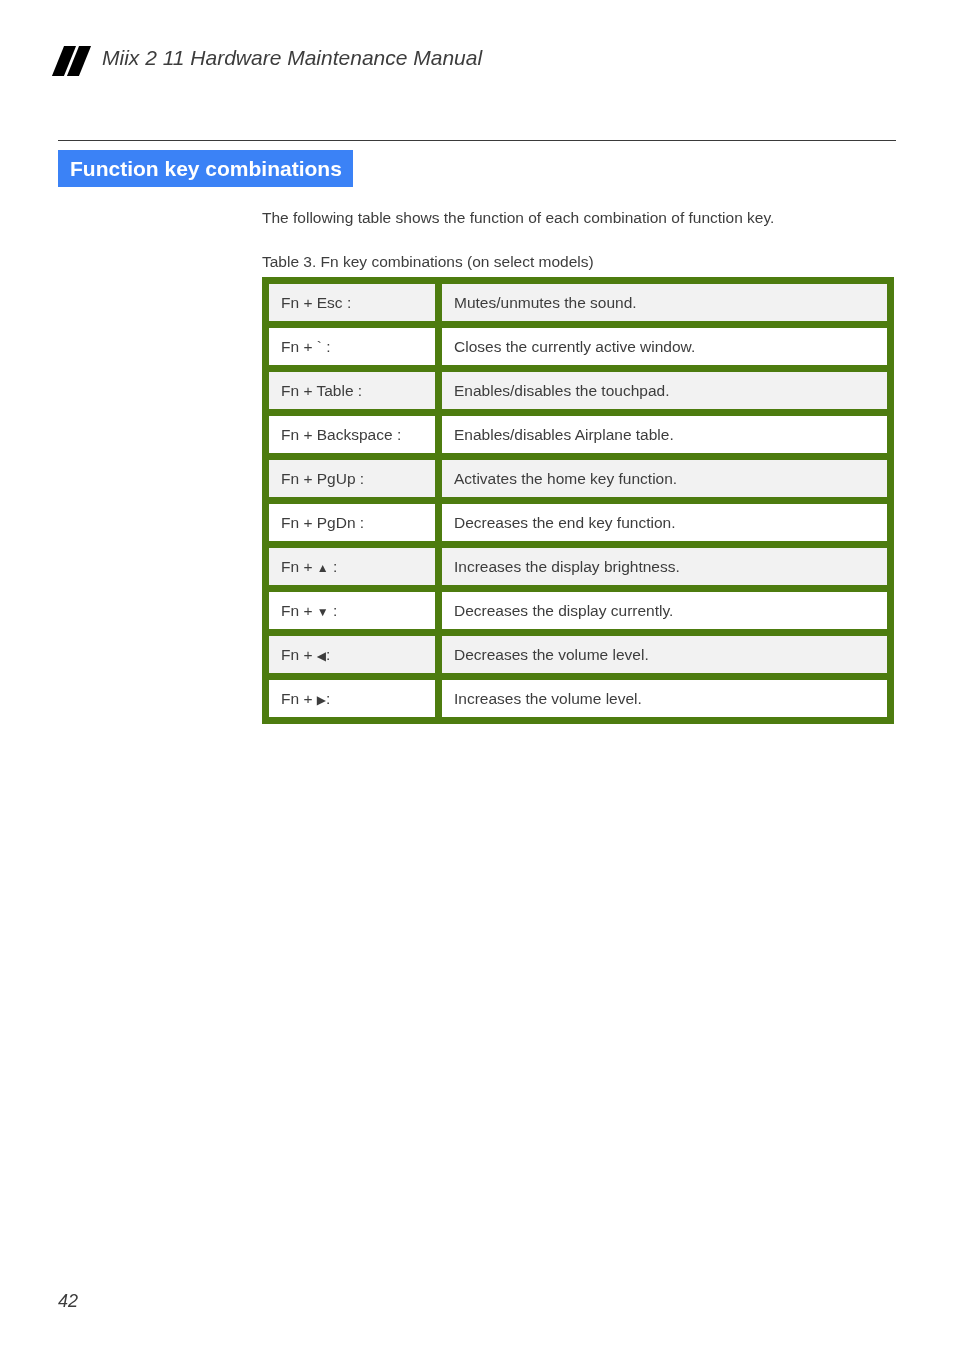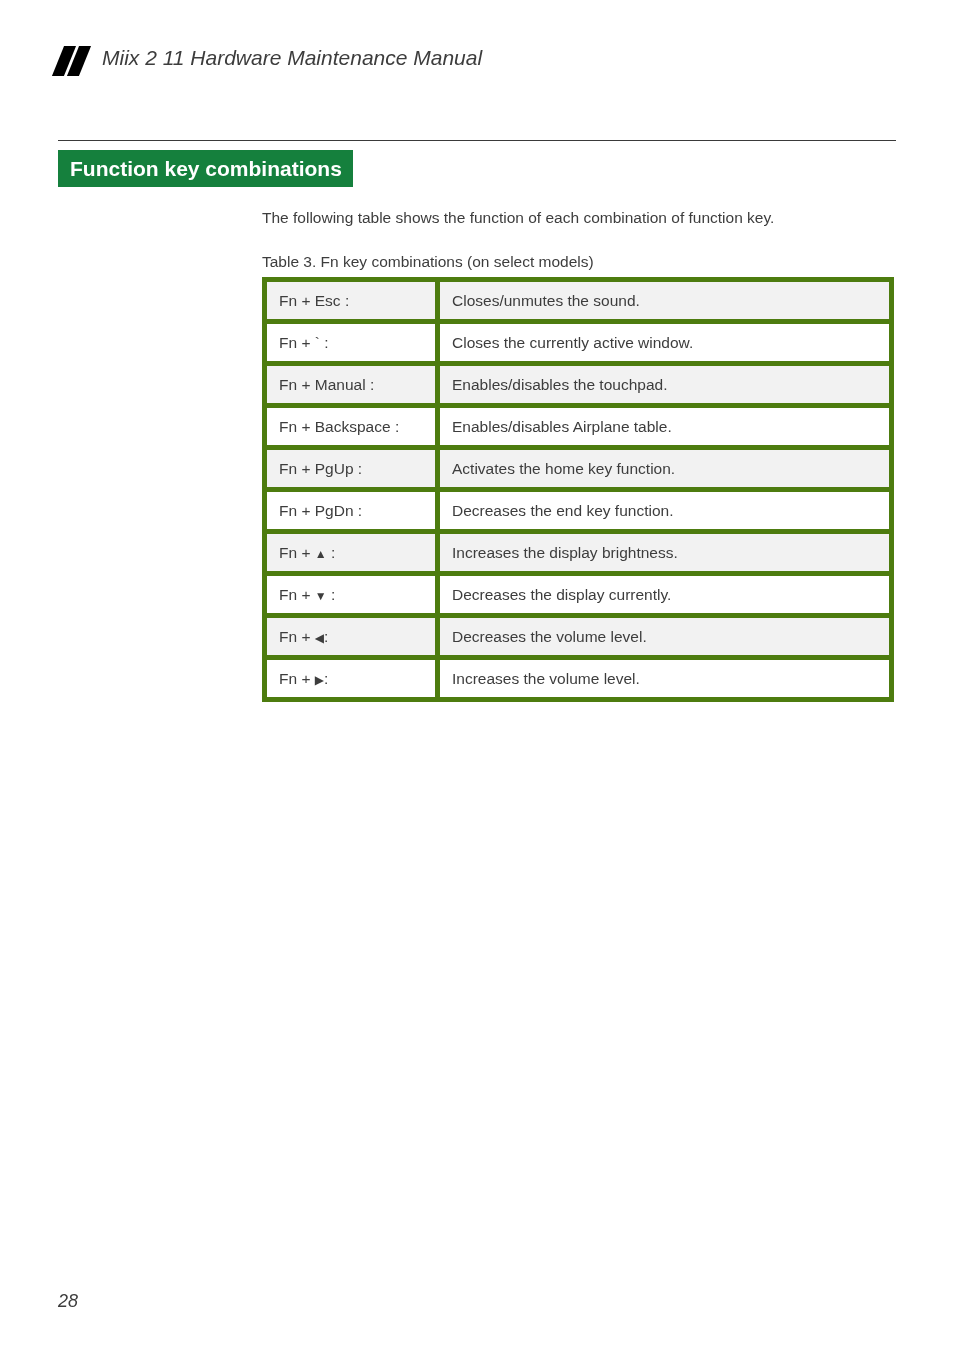--- a/index.html
+++ b/index.html
@@ -38,21 +38,21 @@
     .hr-line {
       margin: 64px 58px 0 58px;
       border: none;
       border-top: 0.7px solid #3a3a3a;
     }
     .section-heading-wrap {
       margin: 9px 0 0 58px;
     }
     .section-heading {
       display: inline-block;
-      background: #15803d;
+      background: #3b82f6;
       color: #fff;
       font-size: 21px;
       font-weight: bold;
       padding: 7px 11px 6px 12px;
     }
     .content-area {
       margin-left: 262px;
       margin-right: 60px;
       margin-top: 22px;
     }
@@ -64,21 +64,21 @@
     .table-caption {
       font-size: 15.5px;
       color: #3d3d3d;
       margin-bottom: 6px;
     }
     table {
       border-collapse: collapse;
       width: 100%;
     }
     td {
-      border: 5px solid #4d7c0f;
+      border: 7px solid #4d7c0f;
       padding: 10px 12px 9px 12px;
       font-size: 15.5px;
       color: #3d3d3d;
       vertical-align: middle;
     }
     td.key-col {
       width: 173px;
     }
     tr.shaded td {
       background: #f2f2f2;
@@ -114,28 +114,28 @@
   <span class="section-heading">Function key combinations</span>
 </div>
 
 <div class="content-area">
   <p class="intro-text">The following table shows the function of each combination of function key.</p>
   <p class="table-caption">Table 3. Fn key combinations (on select models)</p>
   <table>
     <tbody>
         <tr class="shaded">
       <td class="key-col">Fn + Esc :</td>
-      <td>Closes/unmutes the sound.</td>
+      <td>Mutes/unmutes the sound.</td>
     </tr>
     <tr>
       <td class="key-col">Fn + ` :</td>
       <td>Closes the currently active window.</td>
     </tr>
     <tr class="shaded">
-      <td class="key-col">Fn + Manual :</td>
+      <td class="key-col">Fn + Table :</td>
       <td>Enables/disables the touchpad.</td>
     </tr>
     <tr>
       <td class="key-col">Fn + Backspace :</td>
       <td>Enables/disables Airplane table.</td>
     </tr>
     <tr class="shaded">
       <td class="key-col">Fn + PgUp :</td>
       <td>Activates the home key function.</td>
     </tr>
@@ -156,13 +156,13 @@
       <td>Decreases the volume level.</td>
     </tr>
     <tr>
       <td class="key-col"><span>Fn + </span><span class="tri">▶</span><span>:</span></td>
       <td>Increases the volume level.</td>
     </tr>
   </tbody>
     </table>
 </div>
 
-<div class="page-number">28</div>
+<div class="page-number">42</div>
 
 </body></html>

